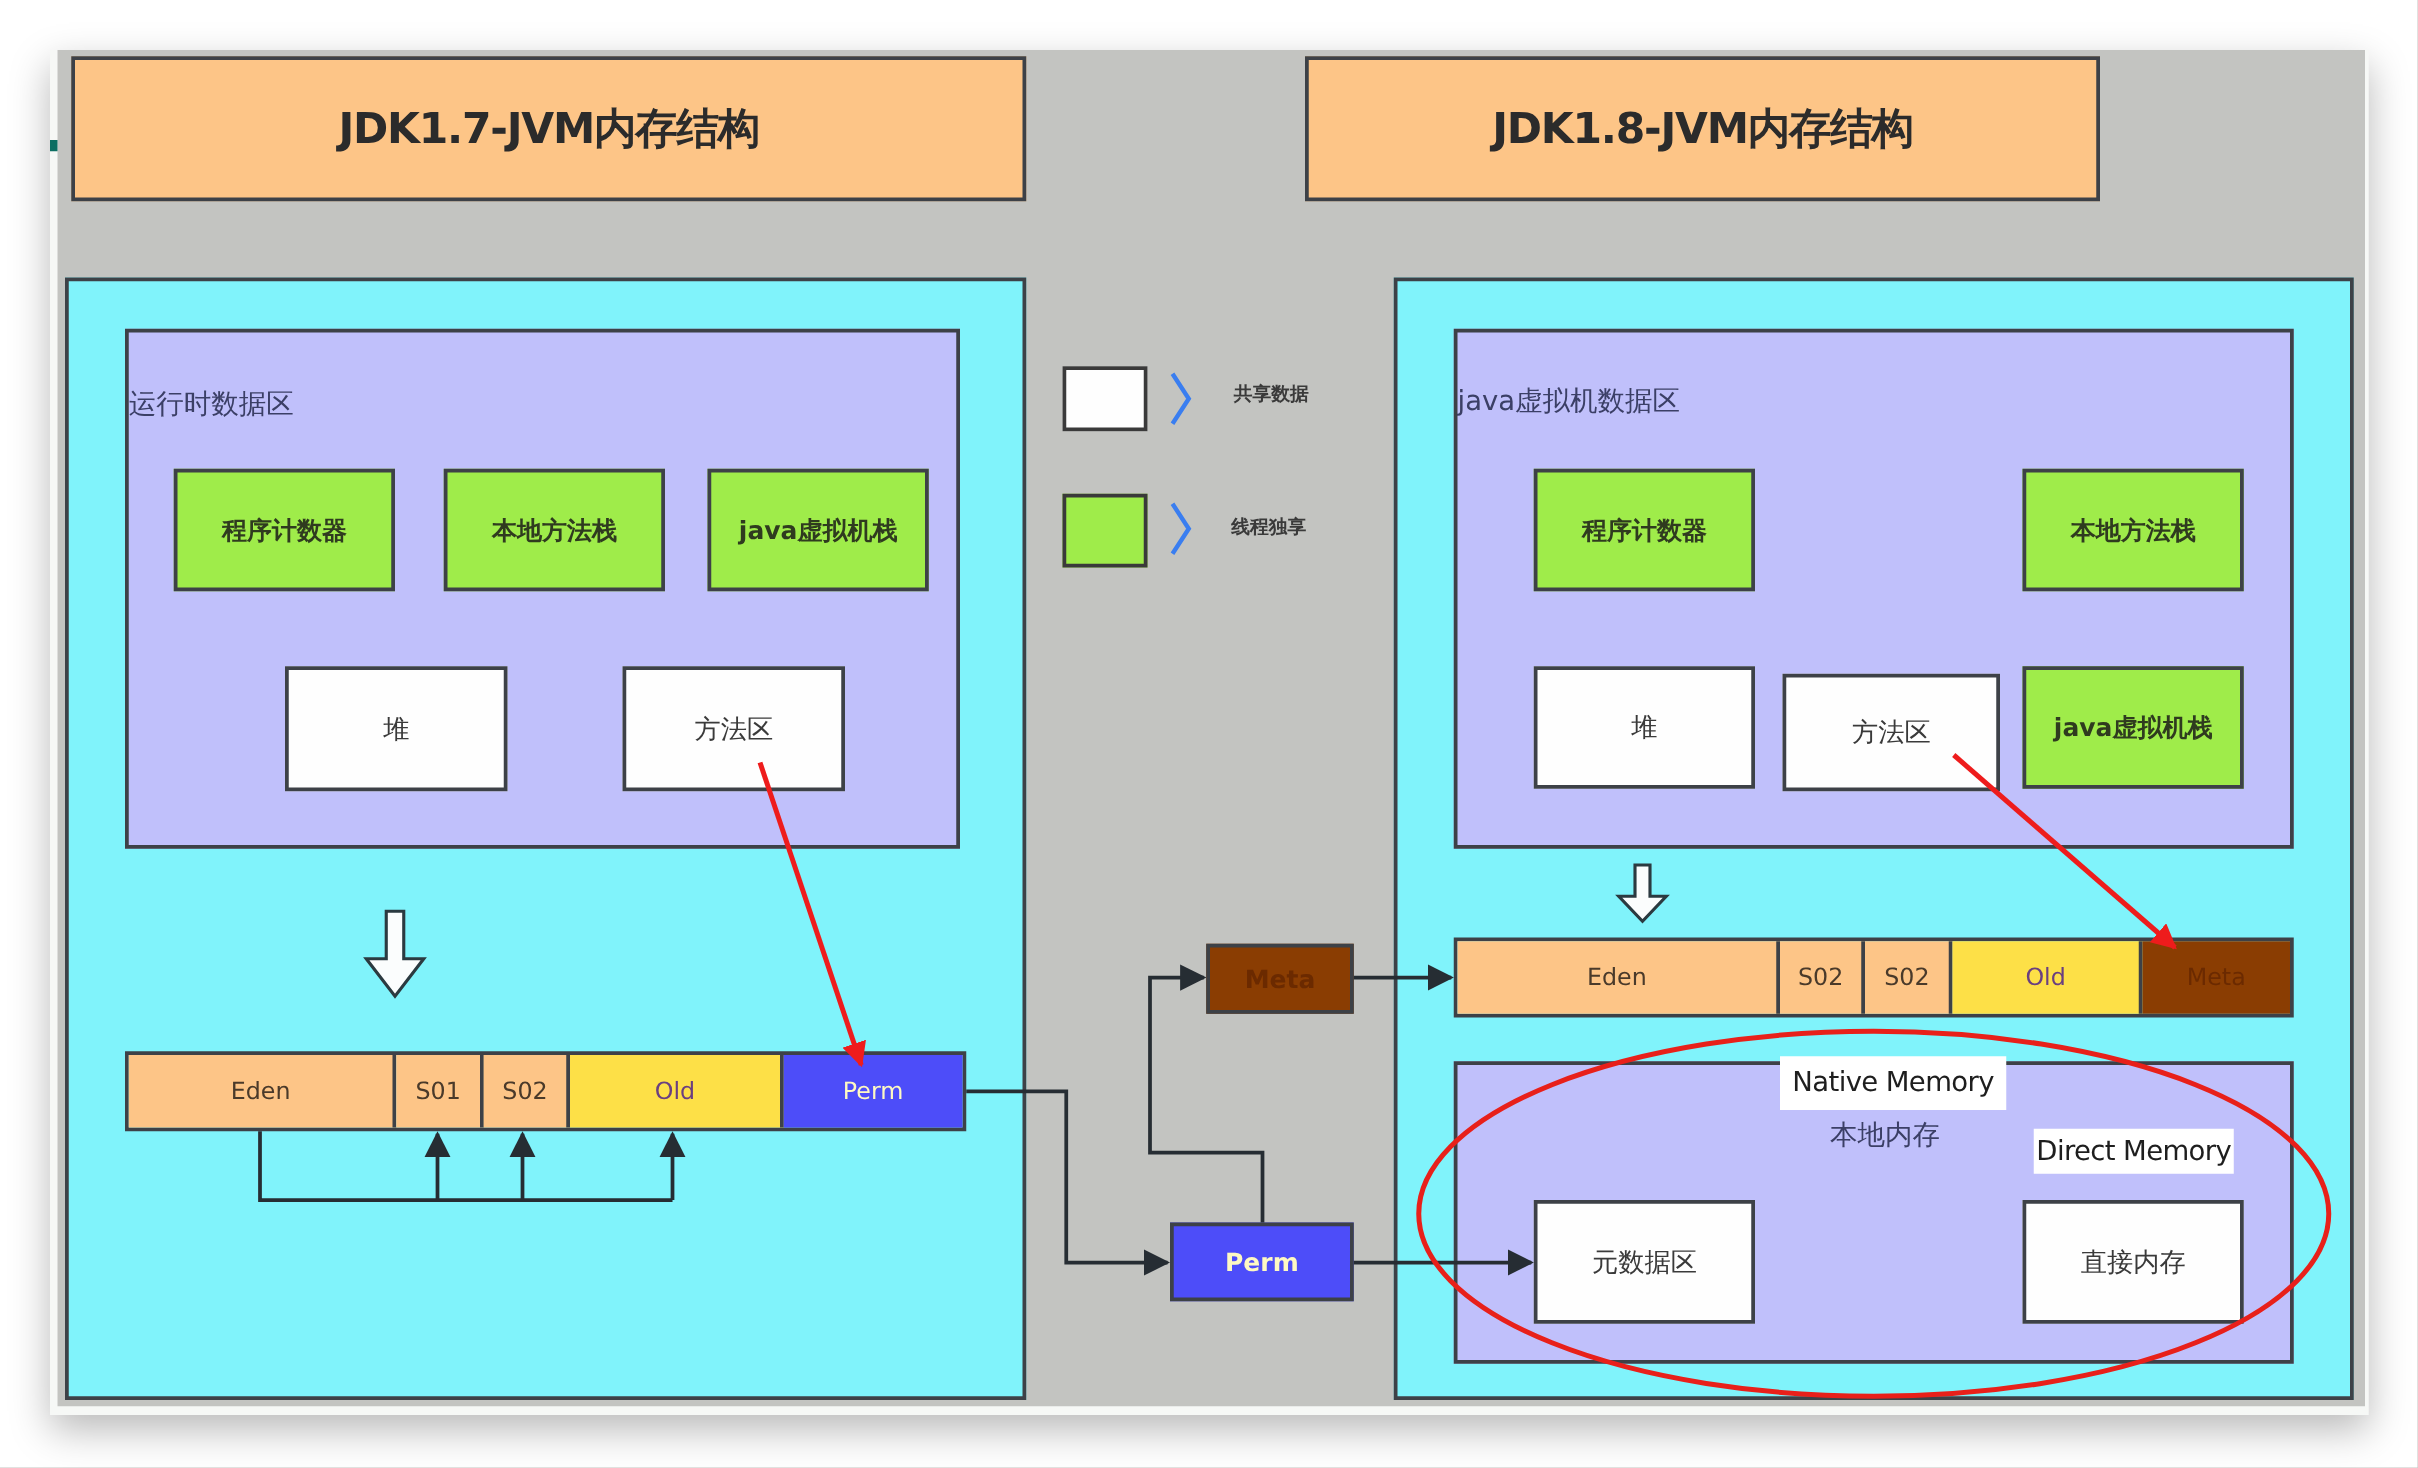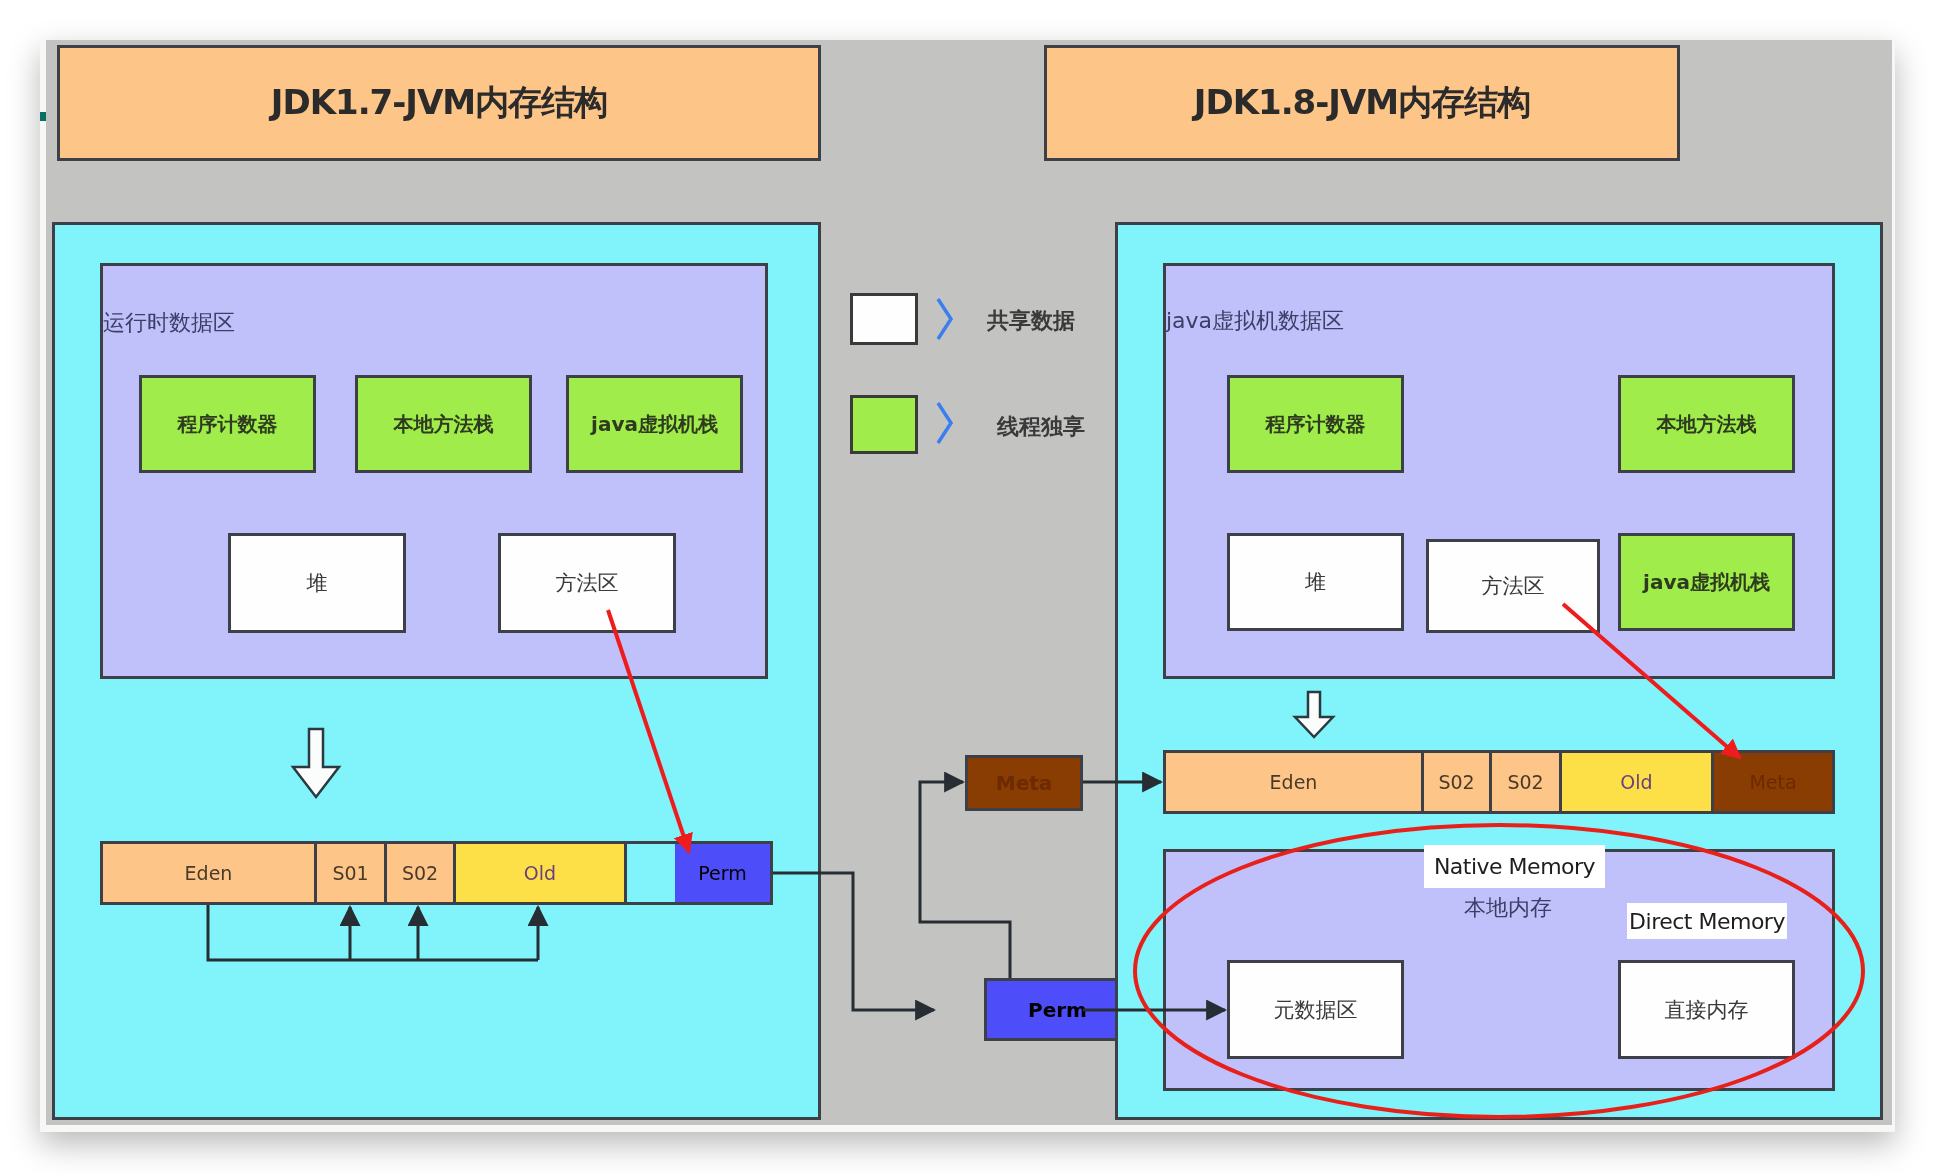--- a/index.html
+++ b/index.html
@@ -31,24 +31,24 @@
   .green { background: #9fec4a; font-size: 20px; font-weight: bold; color: #2f3b1f; }
   .white { background: #fefefe; font-size: 21px; color: #3a3a3a; }
   .bar { position: absolute; box-sizing: border-box; border: 3px solid #3d4147; display: flex; }
   .seg {
     height: 100%; box-sizing: border-box; display: flex; align-items: center; justify-content: center;
     font-size: 19px; font-weight: normal; border-right: 3px solid #3d4147; color: #4a3a2a;
   }
   .seg:last-child { border-right: none; }
   .eden, .s { background: #fdc587; }
   .old { background: #fde047; color: #6a3f80; }
-  .perm { background: #4d4df9; color: #000000; margin-left: 48px; }
+  .perm { background: #4d4df9; color: #fef9c3; }
   .meta { background: #8a3d02; color: #6b2a00; }
   .legend-swatch { position: absolute; box-sizing: border-box; border: 3px solid #3a3a3a; }
-  .legend-text { position: absolute; font-size: 22px; font-weight: bold; color: #3a3a3a; }
+  .legend-text { position: absolute; font-size: 15px; font-weight: bold; color: #3a3a3a; }
   .native-label {
     position: absolute; background: #ffffff; font-size: 22px; color: #1e1e1e;
     display: flex; align-items: center; justify-content: center; letter-spacing: -0.5px;
   }
   .native-sub { position: absolute; font-size: 22px; color: #3b3f66; text-align: center; }
   svg.overlay { position: absolute; left: 0; top: 0; width: 1934px; height: 1174px; pointer-events: none; }
 </style>
 </head>
 <body>
 
@@ -87,21 +87,21 @@
   <div class="seg eden" style="width:214px;">Eden</div>
   <div class="seg s" style="width:70px;">S01</div>
   <div class="seg s" style="width:69px;">S02</div>
   <div class="seg old" style="width:171px;">Old</div>
   <div class="seg perm" style="flex:1;">Perm</div>
 </div>
 
 <div class="legend-swatch" style="left:850px;top:293px;width:68px;height:52px;background:#fefefe;"></div>
 <div class="legend-text" style="left:987px;top:306px;">共享数据</div>
 <div class="legend-swatch" style="left:850px;top:395px;width:68px;height:59px;background:#9fec4a;"></div>
-<div class="legend-text" style="left:985px;top:412px;margin-left:12px;">线程独享</div>
+<div class="legend-text" style="left:985px;top:412px;">线程独享</div>
 
 <div class="box meta" style="left:965px;top:755px;width:118px;height:56px;font-size:20px;font-weight:bold;">
   <span>Meta</span>
   </div>
 <div class="box perm" style="left:936px;top:978px;width:147px;height:63px;font-size:20px;font-weight:bold;">
   <span>Perm</span>
   </div>
 
 <div class="box panel" style="left:1115px;top:222px;width:768px;height:898px;"></div>
 <div class="box lav" style="left:1163px;top:263px;width:672px;height:416px;">

